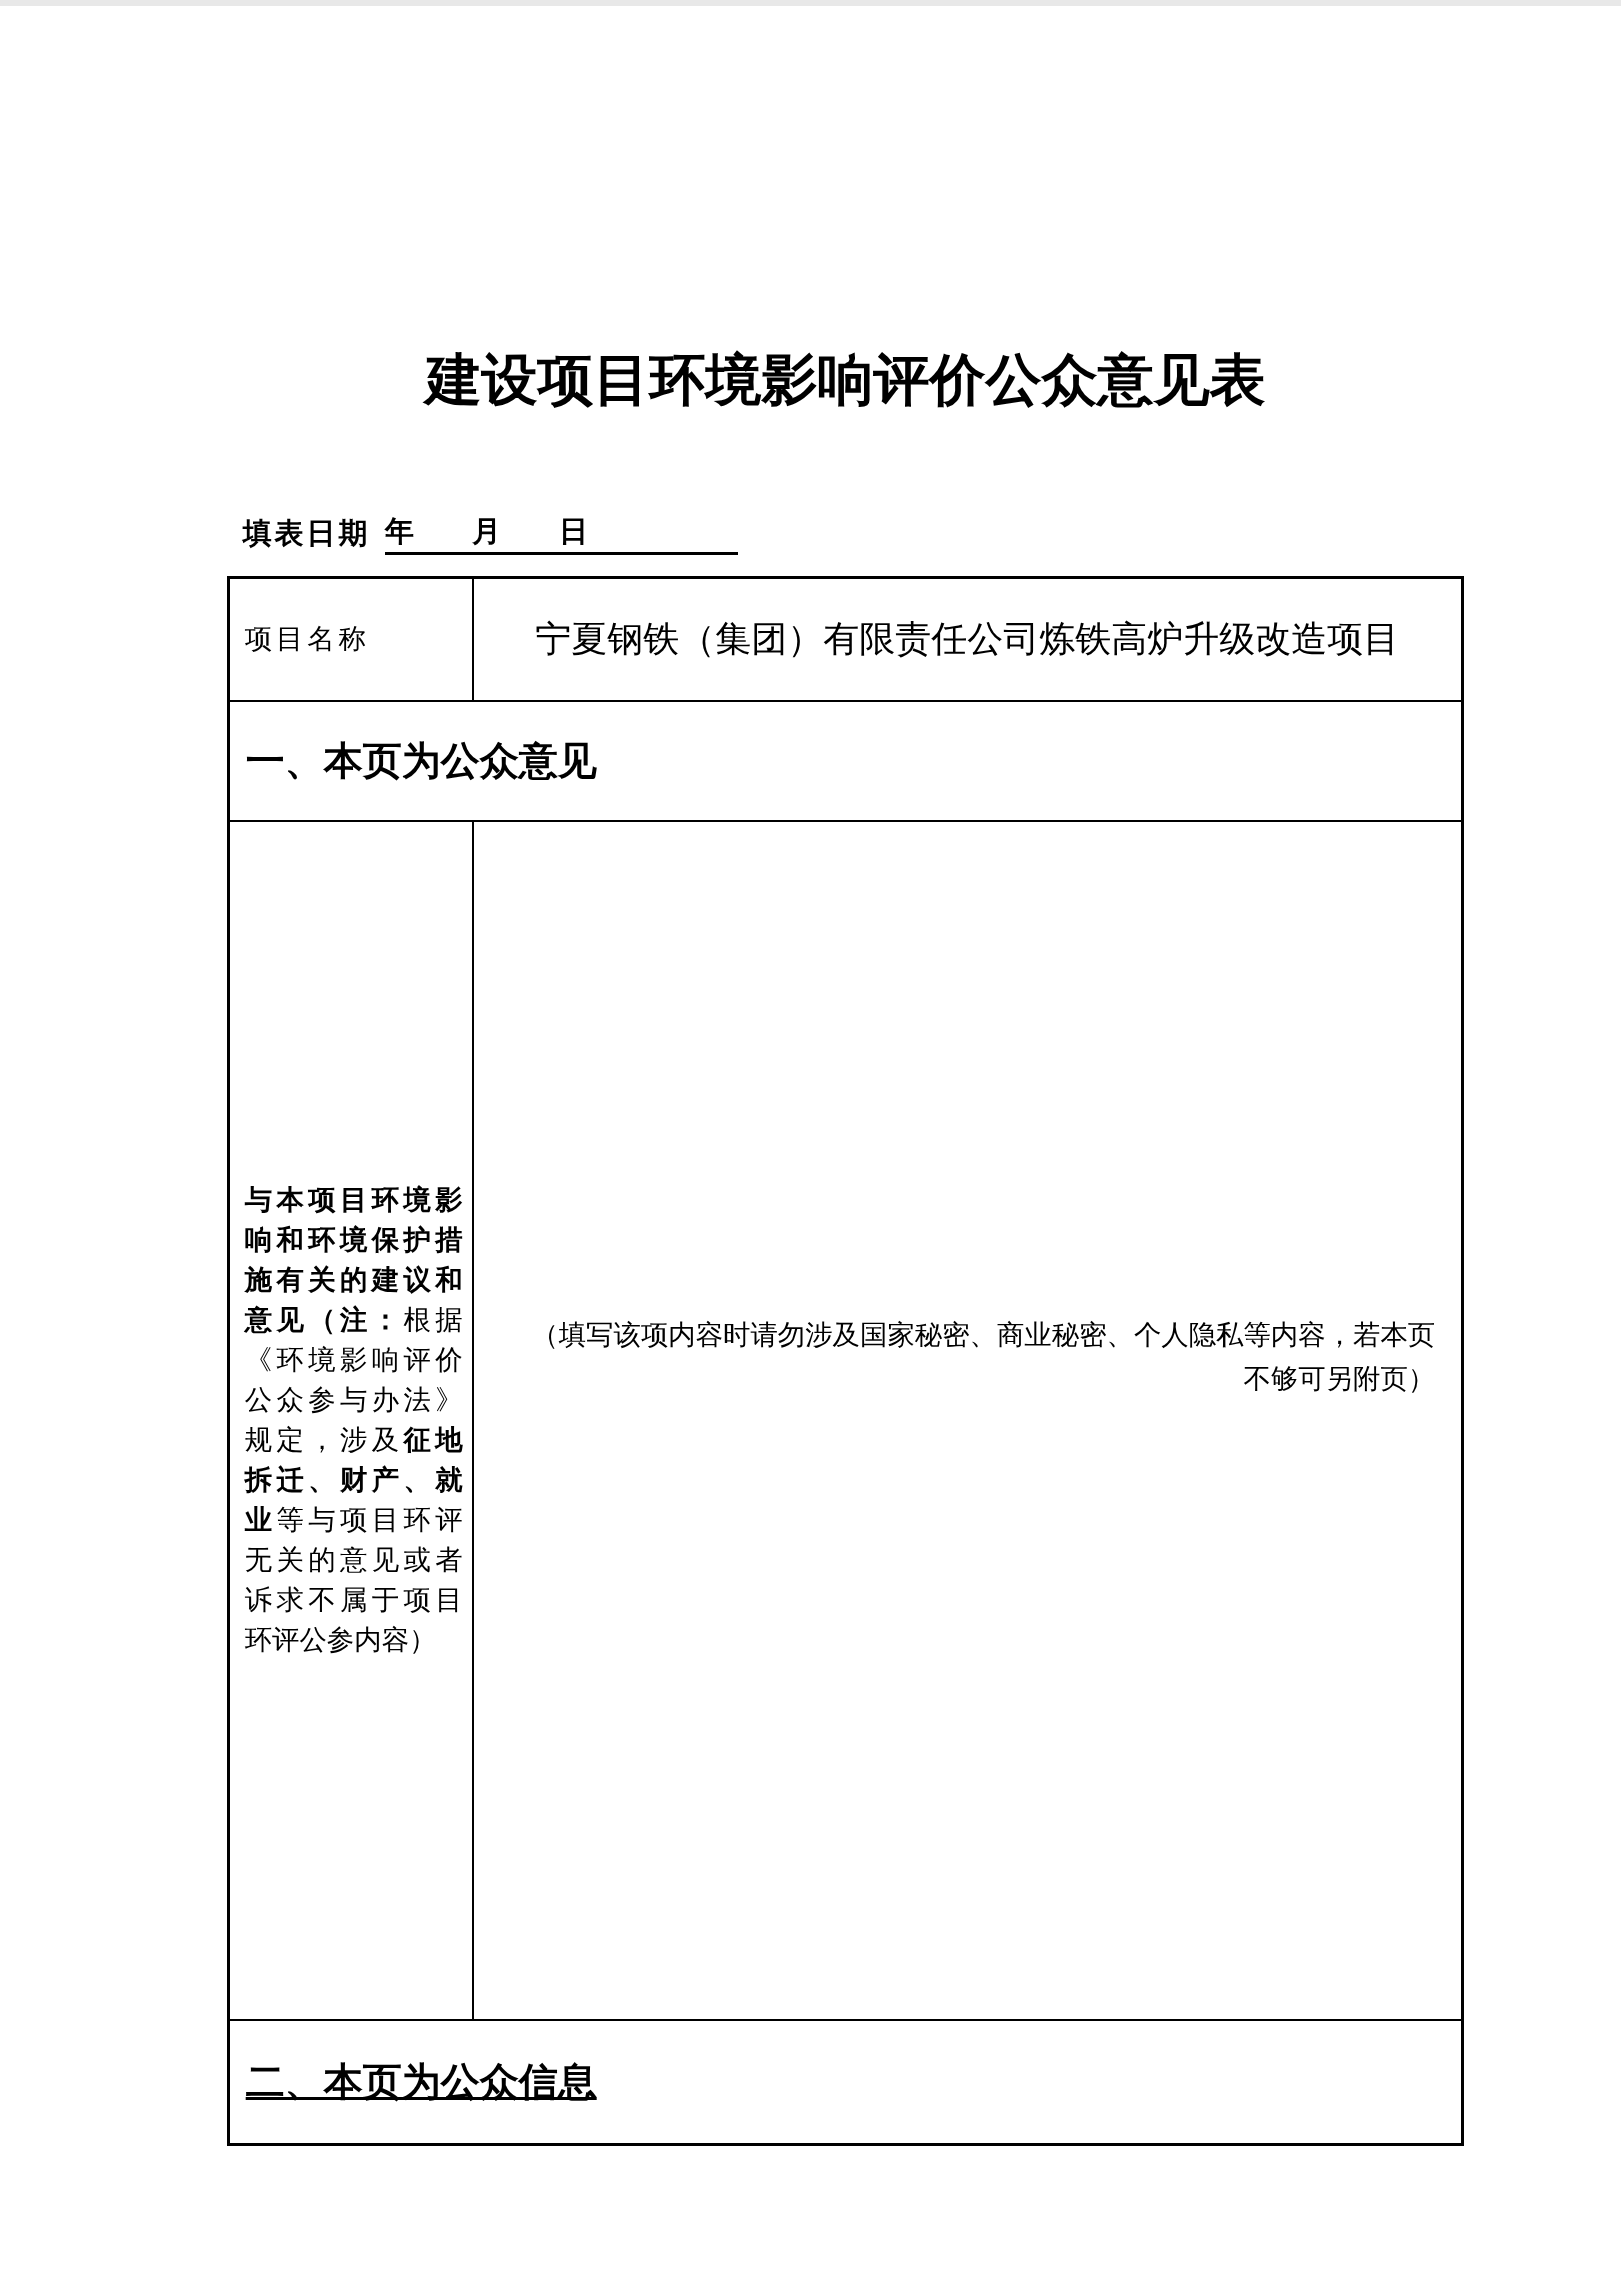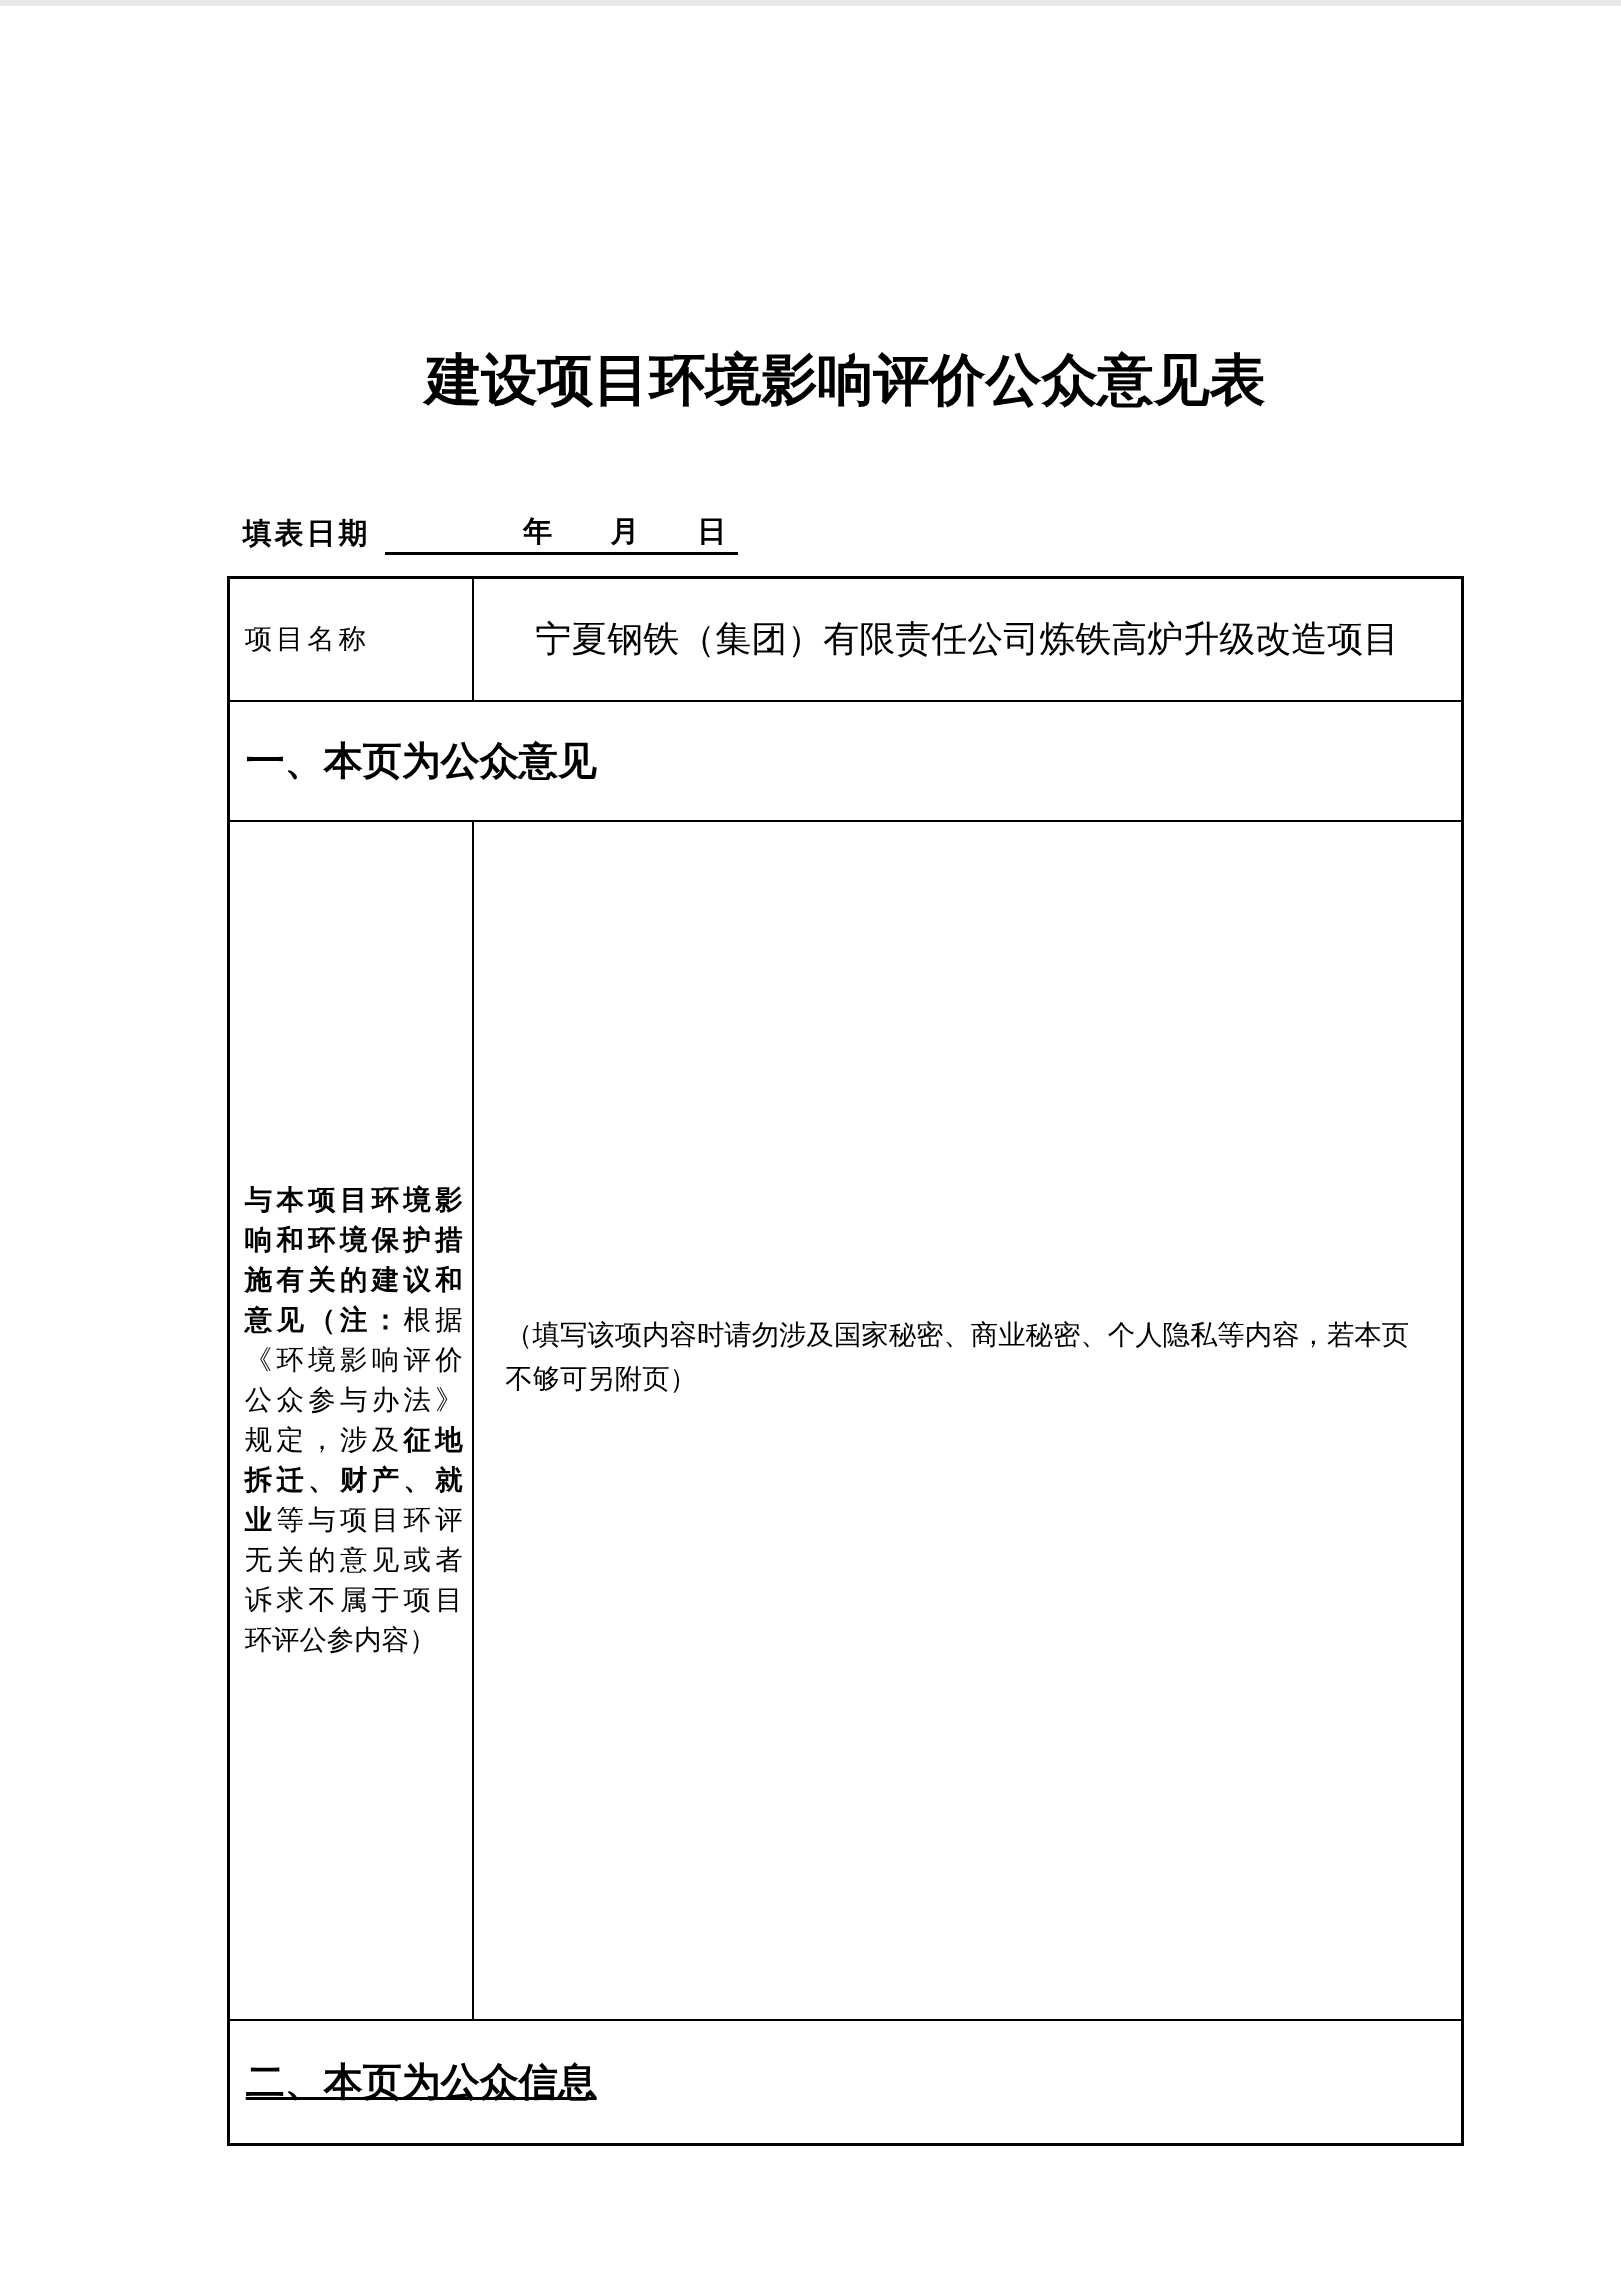--- a/index.html
+++ b/index.html
@@ -45,21 +45,21 @@
     display: inline-block;
     vertical-align: bottom;
   }
   .date-blank {
     display: inline-block;
     vertical-align: bottom;
     box-sizing: border-box;
     width: 353px;
     margin-left: 14.7px;
     border-bottom: 3.9px solid #000;
-    text-align: right;
+    text-align: left;
     padding-right: 11.8px;
     height: 43px;
     line-height: 39px;
   }
   
   table.form {
     margin-top: 20.6px;
     width: 1237px;
     border-collapse: collapse;
     table-layout: fixed;
@@ -109,20 +109,21 @@
   }
   .cell-opinion-label .b { font-weight: bold; }
   .cell-opinion-body {
     vertical-align: bottom;
   }
   .opinion-note {
     margin: 0 9.8px 127px 15.7px;
     font-size: 27.4px;
     line-height: 44px;
     max-width: 965px;
+    text-align: right;
   }
 </style>
 </head>
 <body>
 
 <div class="page">
   <div class="content">
 
     <div class="doc-title">建设项目环境影响评价公众意见表</div>
 

